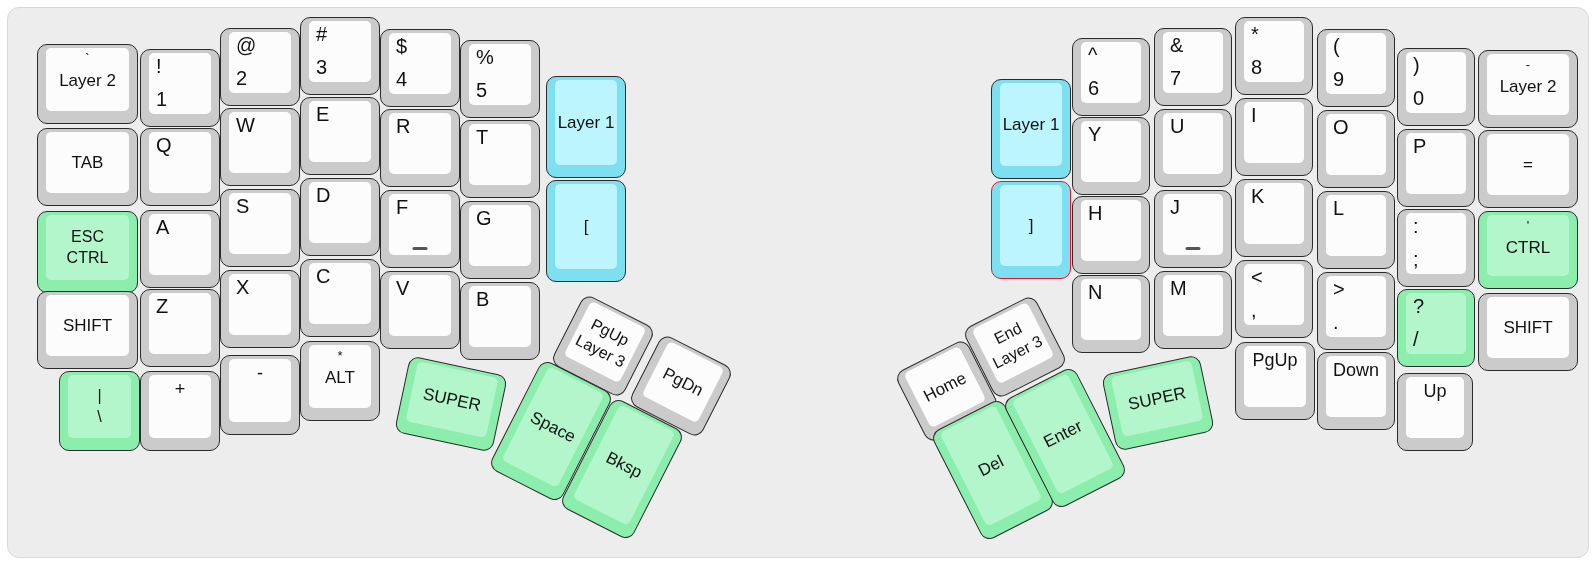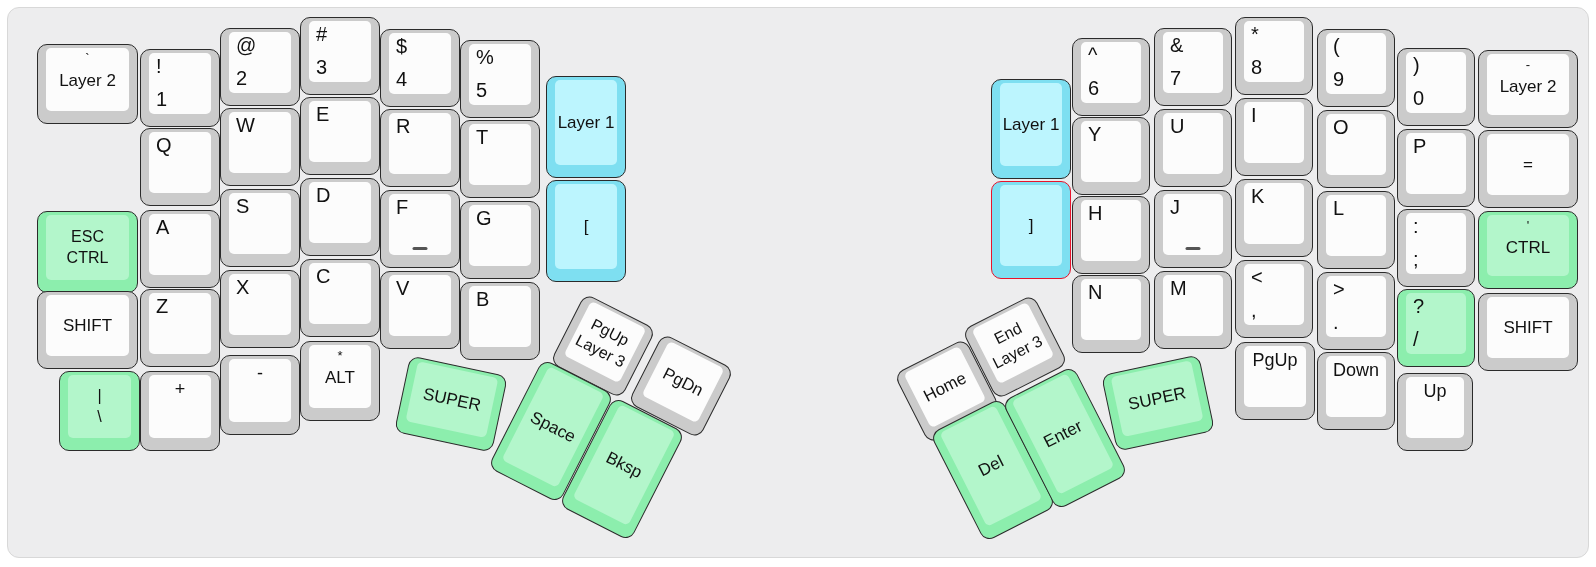--- a/index.html
+++ b/index.html
@@ -37,20 +37,25 @@
 
 <div class="canvas">
   <div class="board" style="background: rgb(237, 237, 238); border-color: rgb(216, 216, 216);"></div>
   <div class="keys" id="keys">
       <div class="key c-gray st-subtop" style="left: 37px; top: 44px; width: 101px; height: 80px; border-color: rgb(43, 43, 43);">
         <div class="face">
           <span class="l l1">`</span>
           <span class="l l2">Layer 2</span>
         </div>
       </div>
+      <div class="key c-gray st-center" style="left: 37px; top: 128px; width: 101px; height: 78px; border-color: rgb(43, 43, 43);">
+        <div class="face">
+          <span class="l l1">TAB</span>
+        </div>
+      </div>
       <div class="key c-green st-stack" style="left: 37px; top: 211px; width: 101px; height: 82px; border-color: rgb(43, 43, 43);">
         <div class="face">
           <span class="l l1">ESC</span>
           <span class="l l2">CTRL</span>
         </div>
       </div>
       <div class="key c-gray st-center" style="left: 37px; top: 291px; width: 101px; height: 78px; border-color: rgb(43, 43, 43);">
         <div class="face">
           <span class="l l1">SHIFT</span>
         </div>

